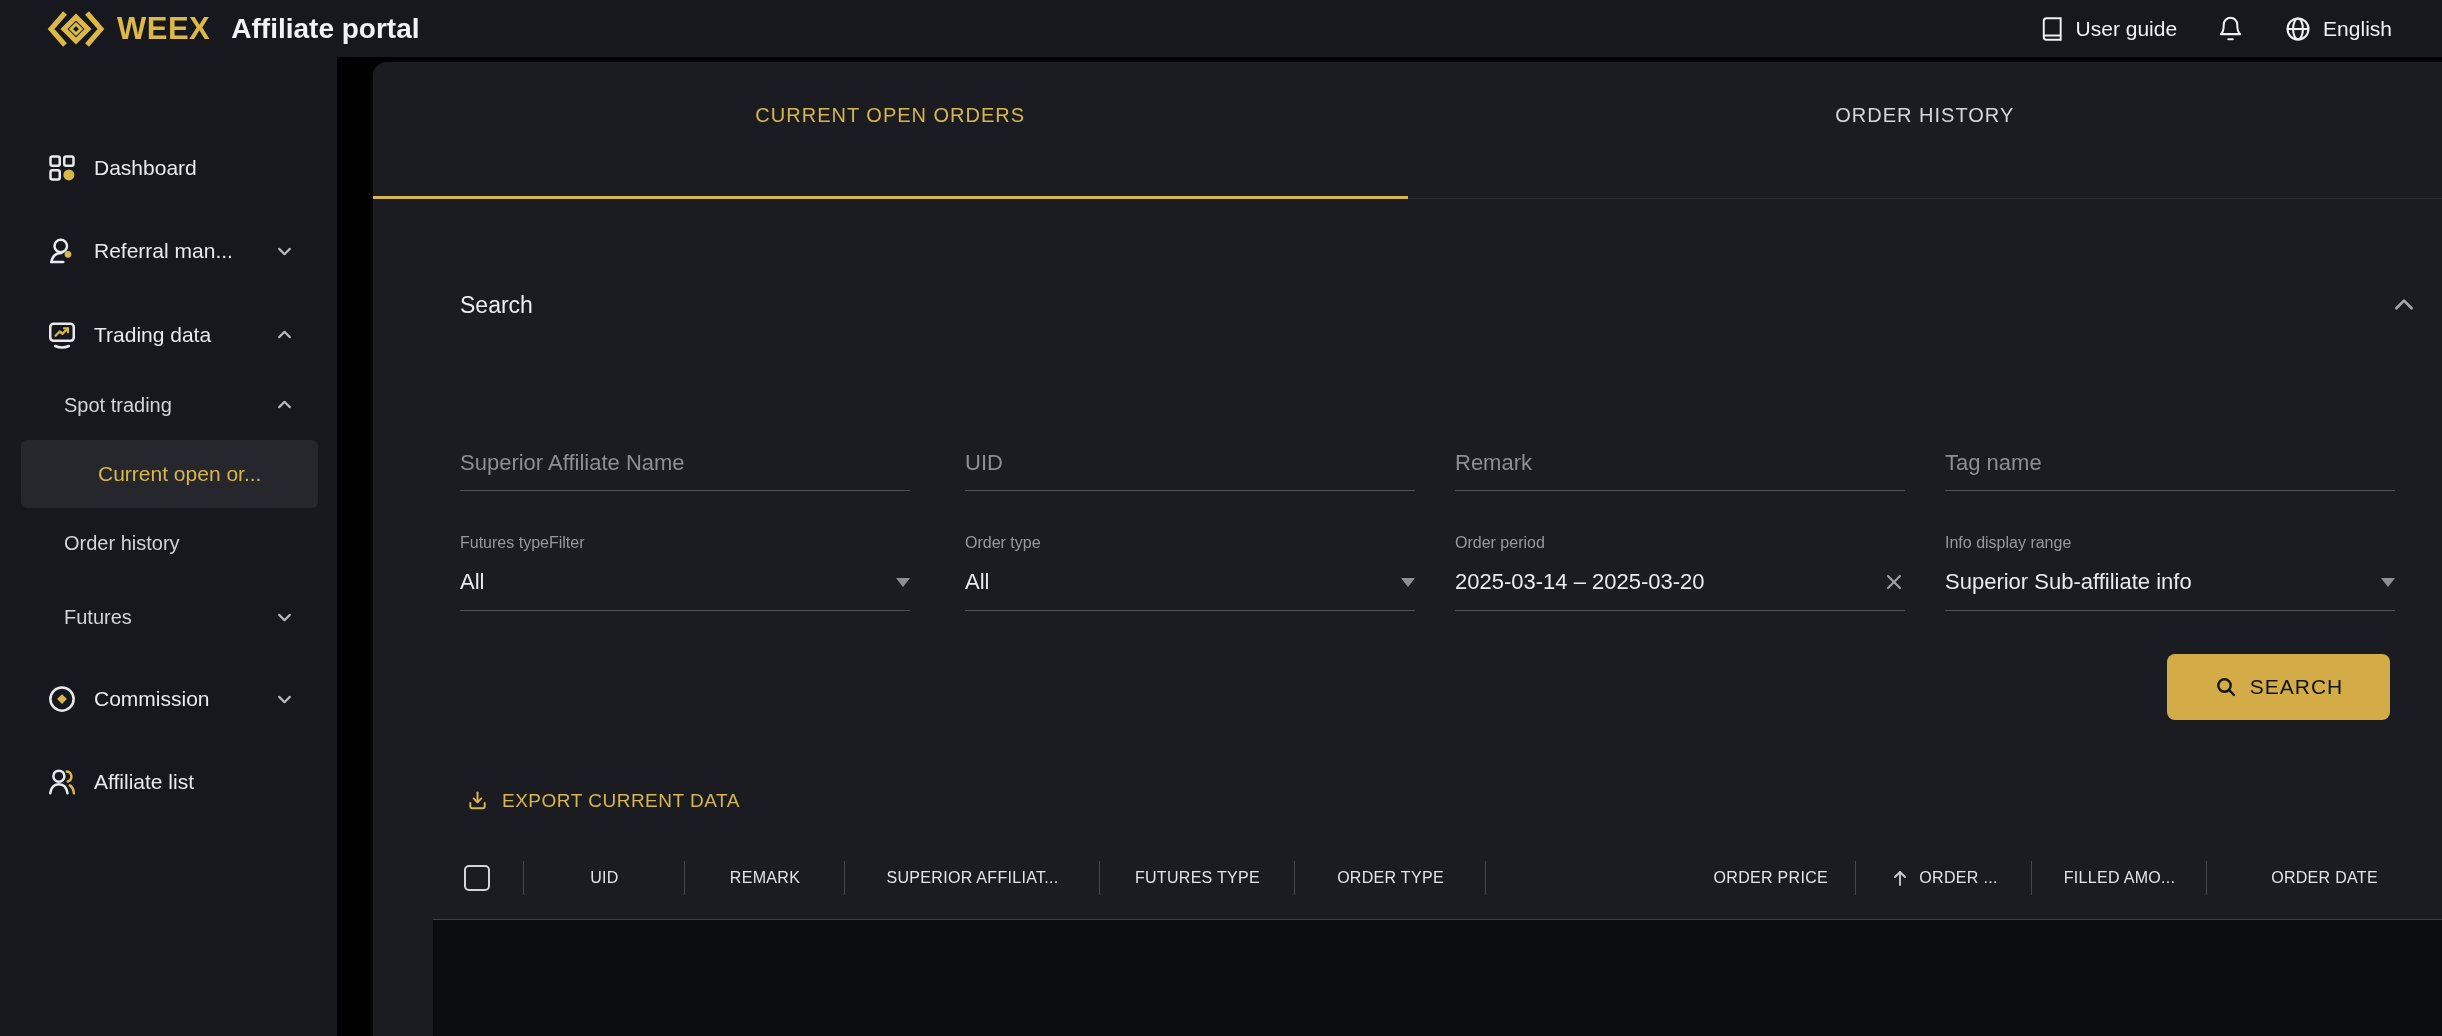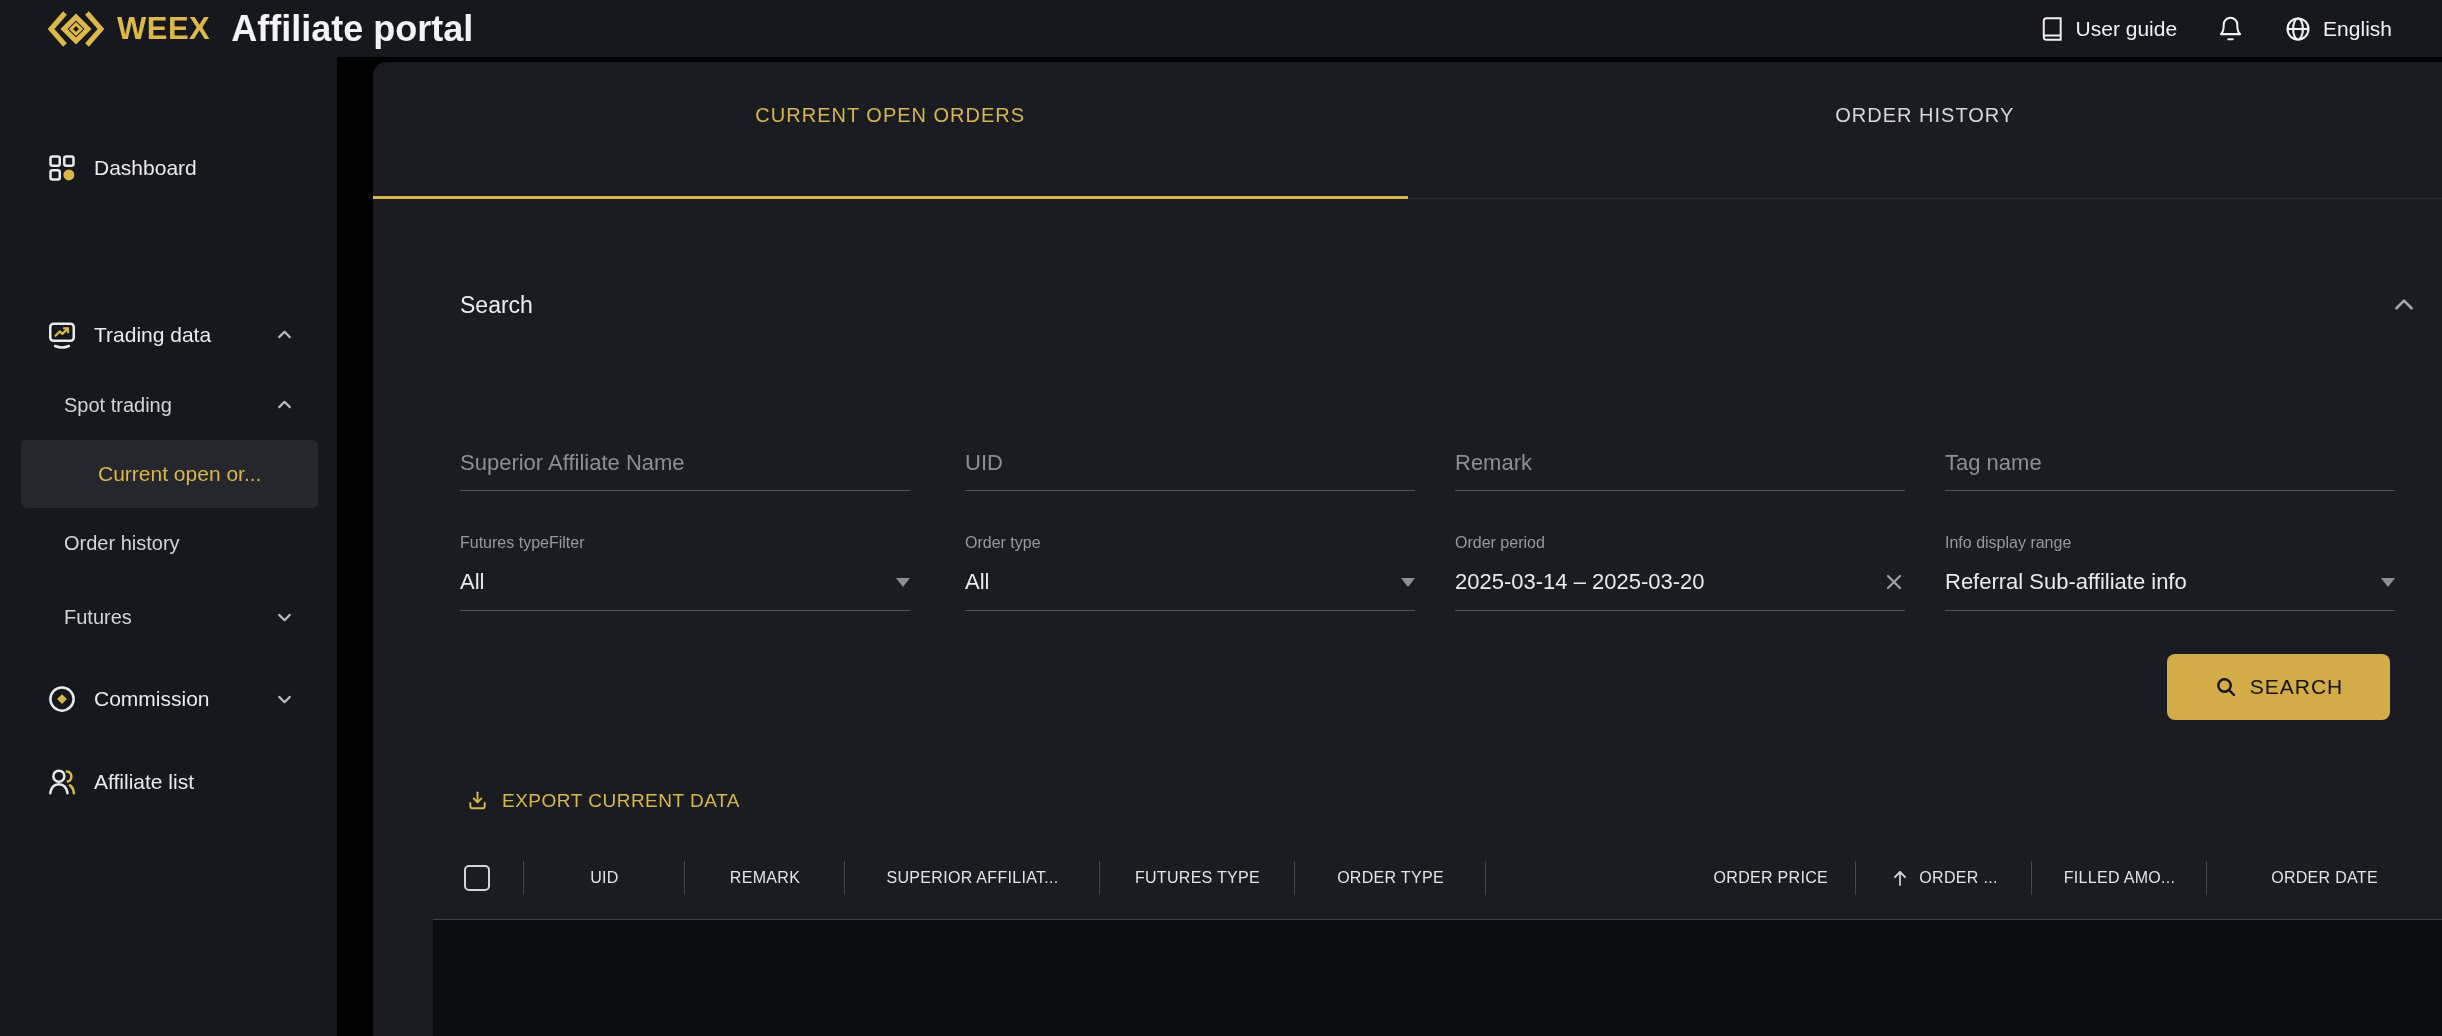--- a/index.html
+++ b/index.html
@@ -8,21 +8,21 @@
     position:relative; width:2442px; height:1036px; overflow:hidden;
     background:#000; font-family:"Liberation Sans", sans-serif; color:#e9eaec;
   }
   
   .topbar{
     position:absolute; top:0; left:0; right:0; height:57px;
     background:#17181d; display:flex; align-items:center; padding-left:44px; z-index:5;
   }
   .brand{ display:flex; align-items:center; gap:9px; }
   .brand-name{ color:#dcb847; font-size:31px; font-weight:800; letter-spacing:.5px; }
-  .app-title{ color:#f2f3f5; font-size:36px; font-weight:600; margin-left:21px; }
+  .app-title{ color:#f2f3f5; font-size:28px; font-weight:600; margin-left:21px; }
   .topbar-right{ position:absolute; right:50px; top:0; height:57px; display:flex; align-items:center; gap:40px; }
   .tb-item{ display:flex; align-items:center; gap:11px; font-size:21px; color:#f0f1f3; cursor:pointer;text-align:center; }
   
   .sidebar{ position:absolute; top:57px; left:0; bottom:0; width:337px; background:#17181d; }
   .side-item{ position:absolute; left:0; right:0; height:44px; display:flex; align-items:center; padding-left:47px; gap:17px; font-size:21px; color:#e9eaec; cursor:pointer; }
   .side-sub{ padding-left:64px; font-size:20px; color:#d3d4d8; }
   .side-chevron{ position:absolute; left:276px; top:50%; transform:translateY(-50%); }
   .active-pill{
     position:absolute; left:21px; width:297px; height:68px; border-radius:6px;
     background:#26272c; display:flex; align-items:center; padding-left:77px;
@@ -136,20 +136,36 @@
         <svg width="30" height="30" viewBox="0 0 24 24" fill="none" stroke="#e9eaec" stroke-width="2">
           <rect x="2.8" y="2.8" width="7.4" height="7.4" rx="1.6"></rect>
           <rect x="13.8" y="2.8" width="7.4" height="7.4" rx="1.6"></rect>
           <rect x="2.8" y="13.8" width="7.4" height="7.4" rx="1.6"></rect>
           <circle cx="17.5" cy="17.5" r="4.4" fill="#d9b64a" stroke="none"></circle>
         </svg>
       </span>
       <span>Dashboard</span>
     </div>
 
+    <div class="side-item" style="top:172px">
+      <span>
+        <svg width="30" height="30" viewBox="0 0 24 24" fill="none" stroke="#e9eaec" stroke-width="2" stroke-linecap="round">
+          <circle cx="11" cy="8" r="5"></circle>
+          <path d="M3.5 20.8c.8-4.6 3.8-7.3 8-7.3"></path>
+          <path d="M3.5 20.8H13"></path>
+          <circle cx="16.8" cy="14.6" r="2.7" fill="#d9b64a" stroke="none"></circle>
+        </svg>
+      </span>
+      <span>Referral man...</span>
+      <span class="side-chevron">
+        <svg width="17" height="17" viewBox="0 0 16 16" fill="none" stroke="#b9bac0" stroke-width="2" stroke-linecap="round" stroke-linejoin="round">
+            <polyline points="3,6 8,11 13,6"></polyline>
+          </svg>
+      </span>
+    </div>
 
     <div class="side-item" style="top:256px">
       <span>
         <svg width="30" height="30" viewBox="0 0 24 24" fill="none" stroke="#e9eaec" stroke-width="2" stroke-linecap="round" stroke-linejoin="round">
           <rect x="2.6" y="3" width="18.8" height="13.6" rx="2.6"></rect>
           <path d="M6.5 20.8q5.5 2.4 11 0"></path>
           <g stroke="#d9b64a" stroke-width="1.8">
             <polyline points="6.8,12.6 10.3,9.1 12.3,11.1 16.6,6.8"></polyline>
             <polyline points="13.6,6.6 16.8,6.6 16.8,9.8"></polyline>
           </g>
@@ -272,21 +288,21 @@
           <svg width="22" height="22" viewBox="0 0 22 22" fill="none" stroke="#9fa0a5" stroke-width="2.2" stroke-linecap="round">
               <path d="M5 5 L17 17"></path>
               <path d="M17 5 L5 17"></path>
             </svg>
         </span>
       </div>
     </div>
     <div class="f-col" style="left:1572px; top:472px">
       <div class="sel-label">Info display range</div>
       <div class="sel-value">
-        <span>Referral Sub-affiliate info</span>
+        <span>Superior Sub-affiliate info</span>
         <span class="caret"></span>
       </div>
     </div>
 
     <button class="search-btn">
       <span>
         <svg width="24" height="24" viewBox="0 0 24 24" fill="none" stroke="#14150c" stroke-width="2.4" stroke-linecap="round">
             <circle cx="10.5" cy="10.5" r="6.2"></circle>
             <path d="M15.2 15.2 L20 20"></path>
           </svg>

